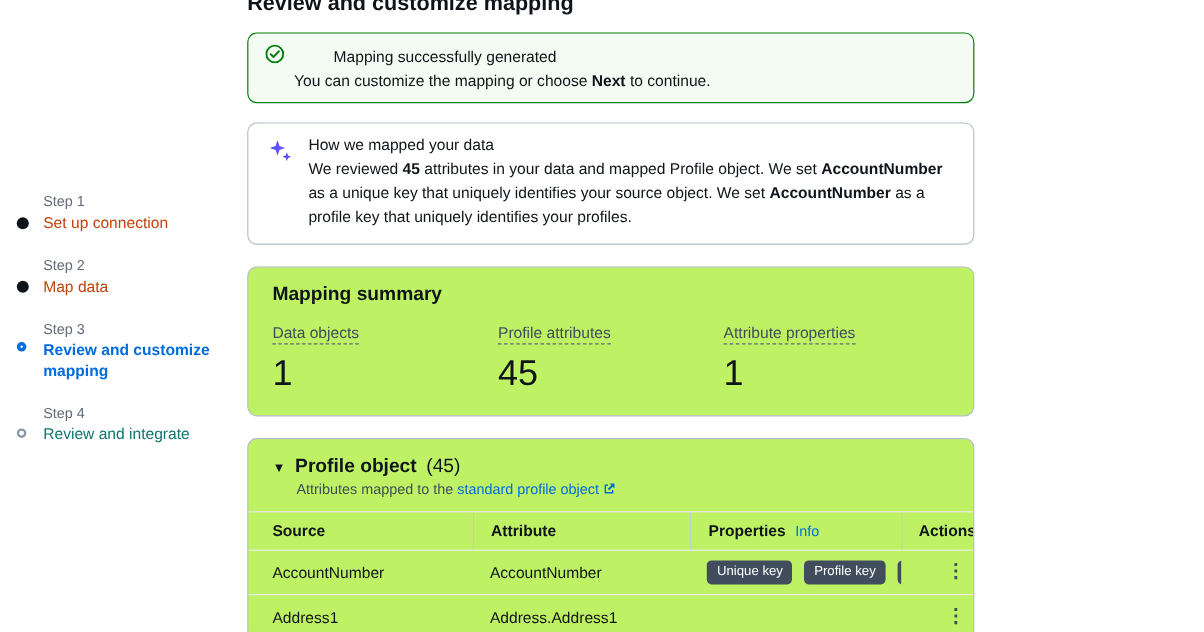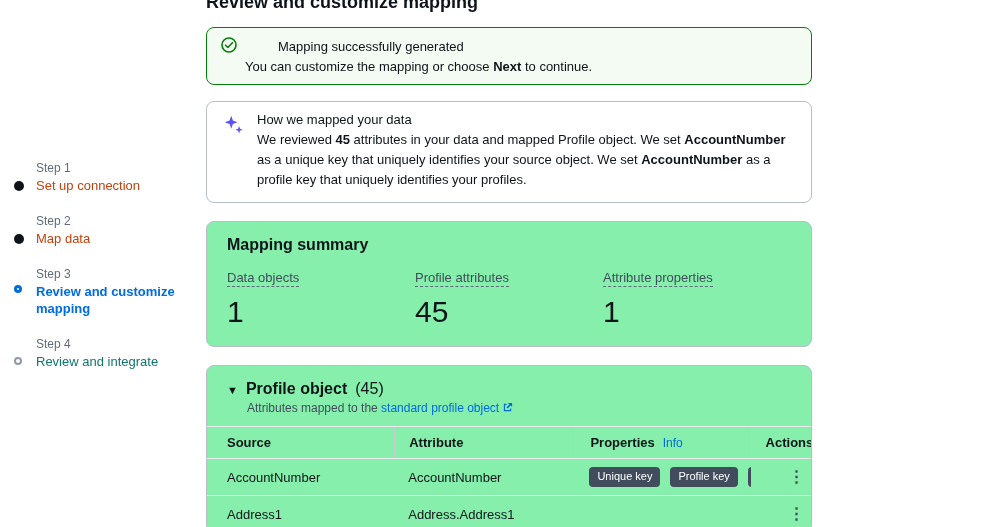--- a/index.html
+++ b/index.html
@@ -38,21 +38,21 @@
   
   .aibox {
     border:1px solid #b6bec9; border-radius:8px; padding:10px 16px 12px;
     display:flex; gap:12px; margin-bottom:18px;
   }
   .ai-icon { flex-shrink:0; margin-top:2px; }
   .ai-title { font-weight:normal; font-size:13px; margin-bottom:3px; }
   .ai-text { font-size:13px; line-height:1.55; margin:0; }
 
   
-  .card { border:1px solid #b6bec9; border-radius:8px; margin-bottom:18px; background:#86efac; }
+  .card { border:1px solid #b6bec9; border-radius:8px; margin-bottom:18px; background:#bef264; }
 
   
   .summary { padding:14px 20px 18px; }
   .summary-title { font-size:16px; font-weight:bold; margin:0 0 14px; }
   .stats { display:flex; }
   .stat { flex:1; }
   .stat-label {
     font-size:13px; color:#414d5c; display:inline-block;
     border-bottom:1px dashed #5f6b7a; padding-bottom:1px; cursor:pointer;
   }

